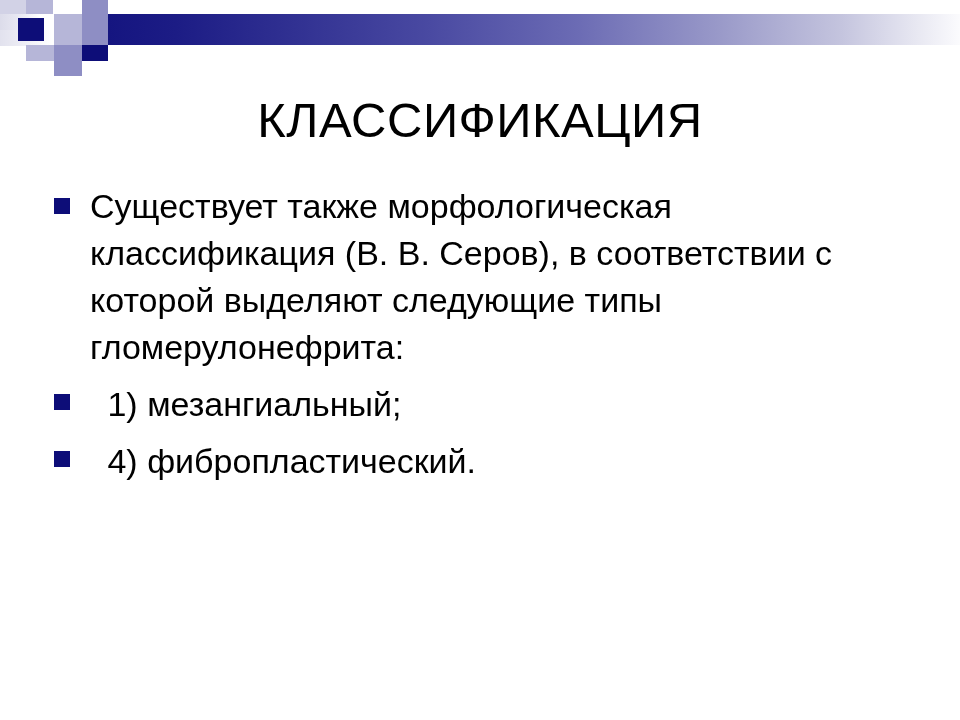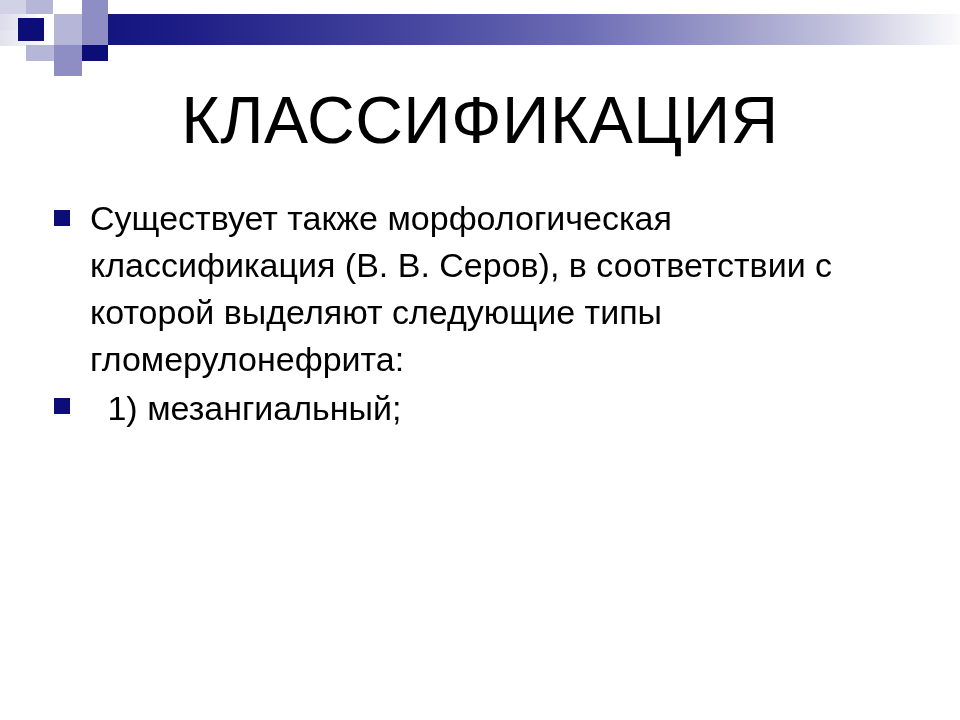--- a/index.html
+++ b/index.html
@@ -77,41 +77,40 @@
   .sq-light  { background: #b6b6d8; }
   .sq-pale   { background: #d2d2e6; }
 
   
   .title {
     position: absolute;
     left: 0;
     top: 92px;
     width: 960px;
     text-align: center;
-    font-size: 66px;
+    font-size: 49px;
     line-height: 56px;
     color: #000000;
     letter-spacing: 0.5px;
     font-weight: normal;
     white-space: nowrap;
   }
 
   
   .body {
     position: absolute;
     left: 54px;
     top: 183px;
     width: 880px;
   }
 
   .bullet-row {
     position: relative;
     display: flex;
     align-items: flex-start;
-    margin-top: 12px;
   }
 
   .bullet-marker {
     flex: 0 0 auto;
     width: 16px;
     height: 16px;
     background: #0d0d78;
     margin-top: 14px;
     margin-right: 0px;
   }
@@ -127,21 +126,21 @@
 
   
   .bullet-row.para .bullet-text {
     max-width: 760px;
   }
   .bullet-row.para .bullet-marker {
     margin-top: 15px;
   }
 
   .bullet-row.item {
-    margin-top: 2px;
+    margin-top: 10px;
   }
   .bullet-row.item .bullet-text {
     padding-left: 28px;
   }
   .bullet-row.item .bullet-marker {
     margin-top: 13px;
   }
 </style>
 </head>
 <body>
@@ -179,16 +178,20 @@
       <span class="bullet-text">Существует также морфологическая классификация (В. В. Серов), в соответствии с которой выделяют следующие типы гломерулонефрита:</span>
     </div>
 
     <div class="bullet-row item">
       <span class="bullet-marker"></span>
       <span class="bullet-text"> 1) мезангиальный;</span>
     </div>
 
 
 
+    <div class="bullet-row item">
+      <span class="bullet-marker"></span>
+      <span class="bullet-text"> 4) фибропластический.</span>
+    </div>
 
   </div>
 
 </div>
 
 </body></html>

